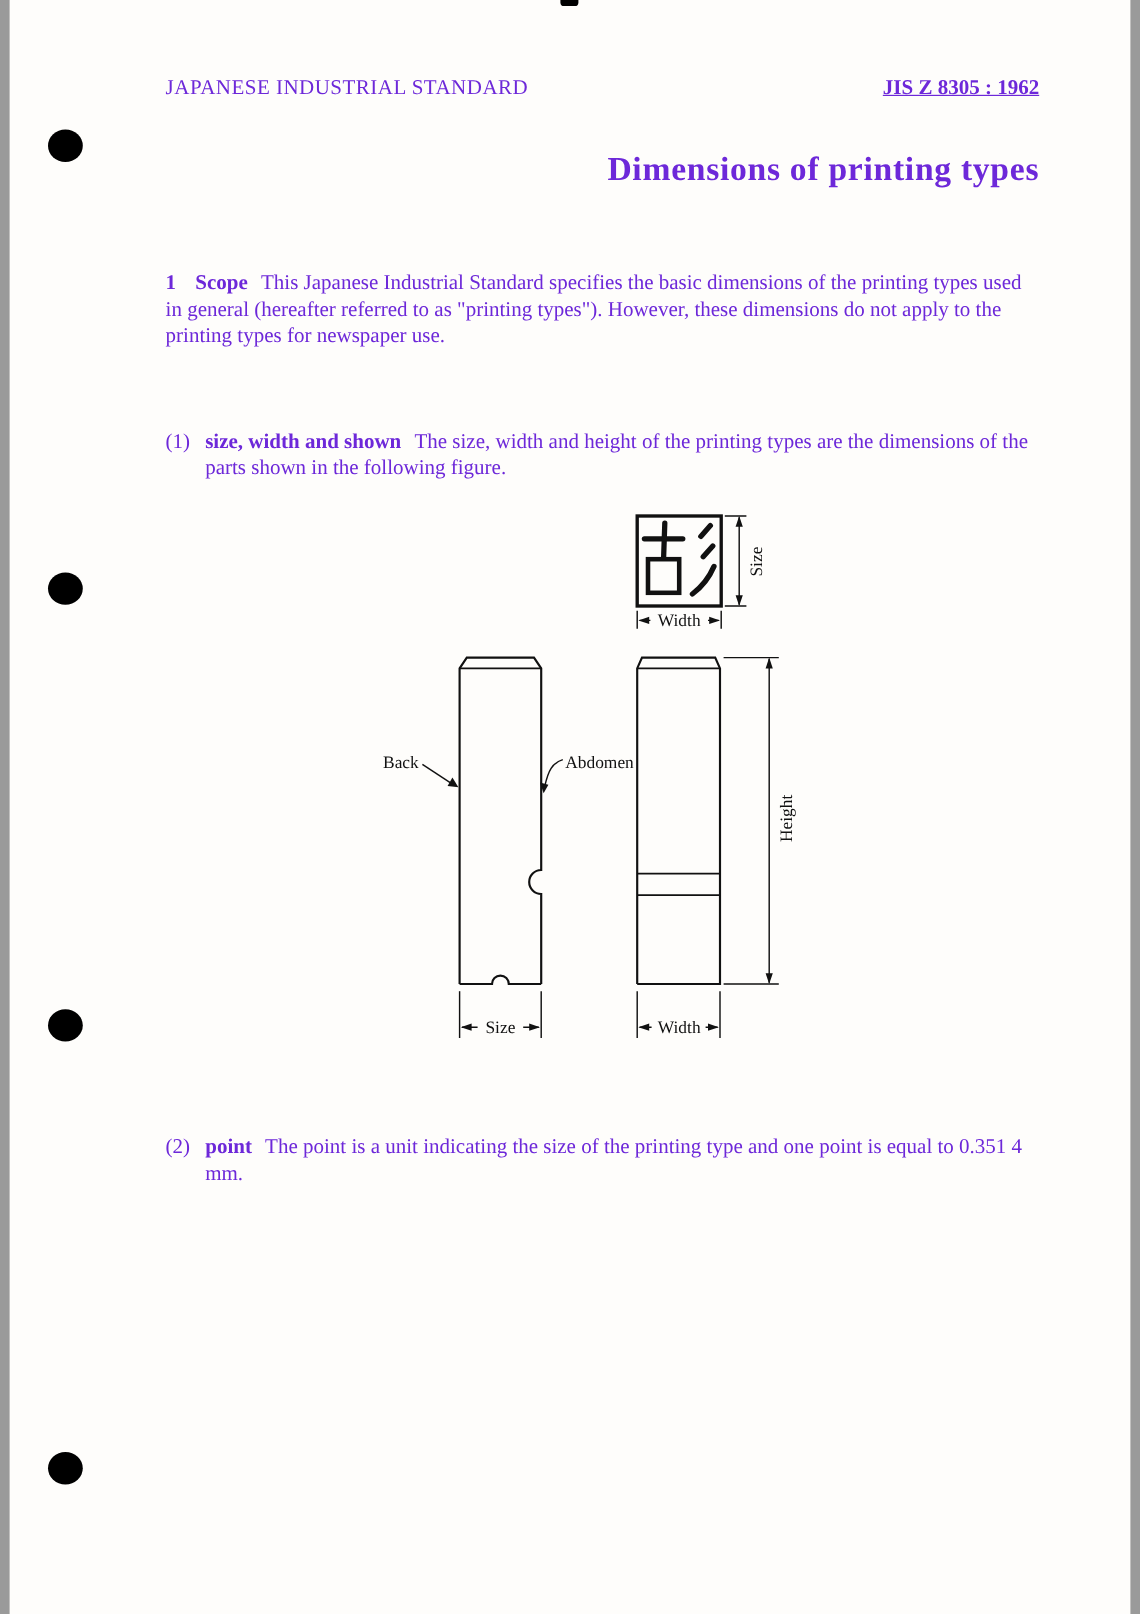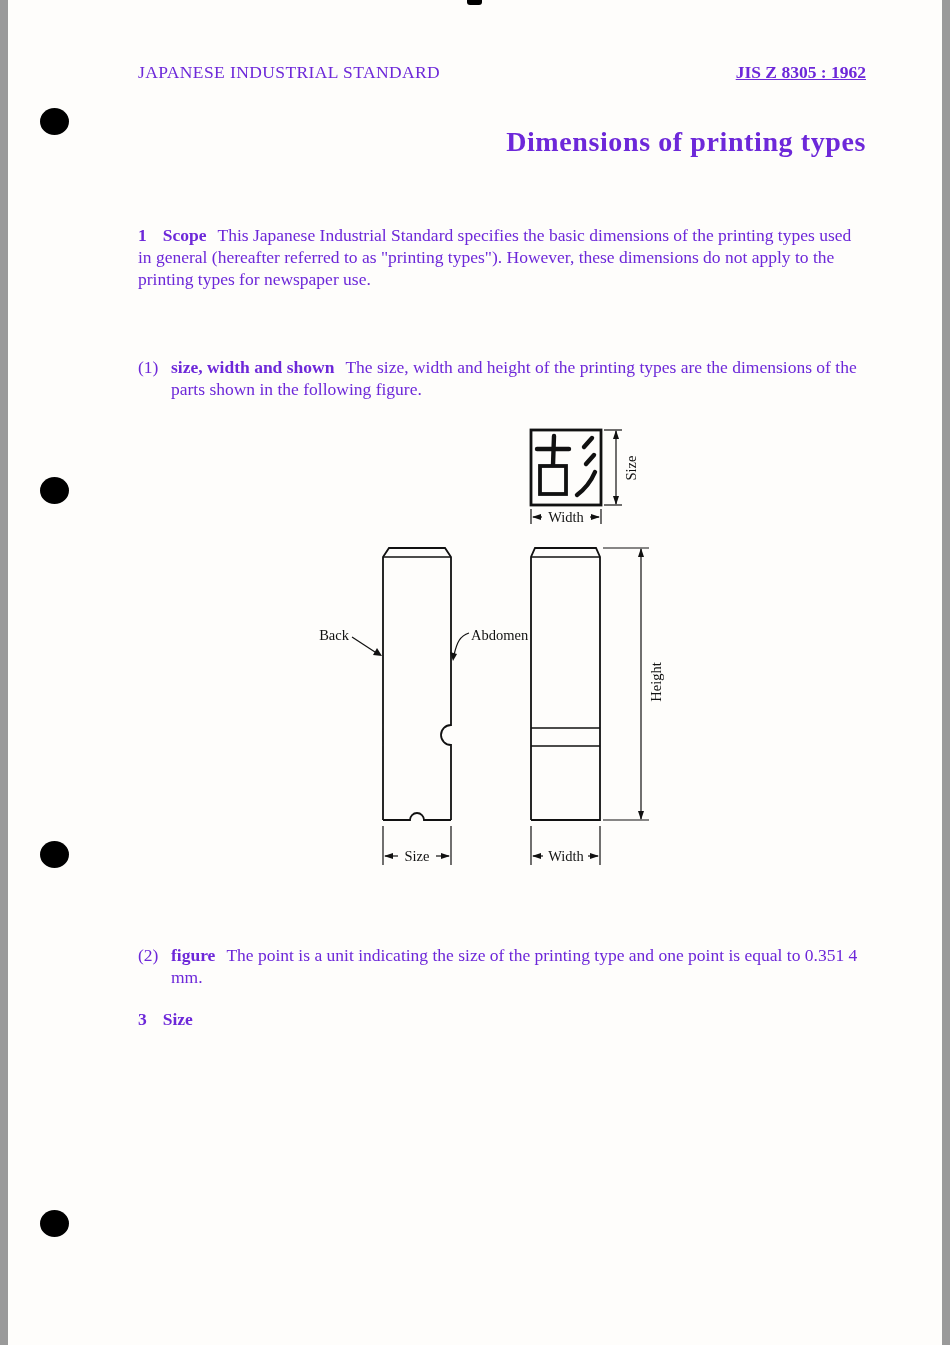--- a/index.html
+++ b/index.html
@@ -134,21 +134,18 @@
         <line class="ln" stroke-width="1.2" x1="633" y1="121" x2="633" y2="391"></line>
         <polygon class="ar" points="633,120 630,129 636,129"></polygon>
         <polygon class="ar" points="633,392 630,383 636,383"></polygon>
         <text x="648" y="254" text-anchor="middle" dominant-baseline="central" transform="rotate(-90 648 254)">Height</text>
       </g>
     </g>
   </svg>
 
 
   <p class="para item" style="top:944px">
-    <span class="inum">(2)</span><span class="lead">figure</span><span>The point is a unit indicating the size of the printing type and one point is equal to 0.351 4 mm.</span>
+    <span class="inum">(2)</span><span class="lead">point</span><span>The point is a unit indicating the size of the printing type and one point is equal to 0.351 4 mm.</span>
   </p>
 
-  <p class="para" style="top:1008px">
-    <span class="num">3</span><span class="lead">Size</span>
-  </p>
 
 
 </div>
 
 </body></html>

